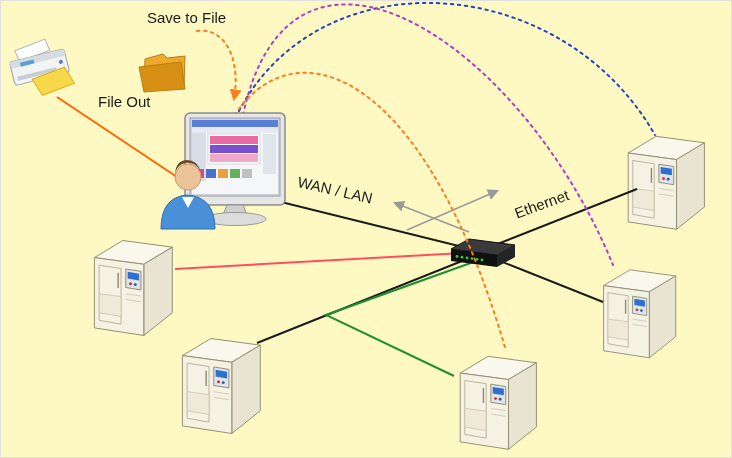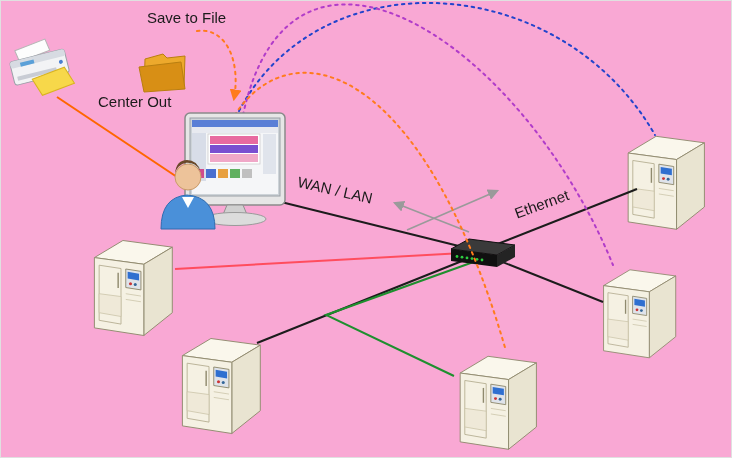--- a/index.html
+++ b/index.html
@@ -1,19 +1,19 @@
 <!DOCTYPE html>
 <html><head>
 <meta charset="utf-8">
 <style>
   html,body{margin:0;padding:0;background:#fff;}
   .canvas{
     position:relative;
     width:732px;height:458px;
-    background:#f9a8d4;
+    background:#fef9c3;
     border:1px solid #e0e0e0;
     box-sizing:border-box;
     font-family:"Liberation Sans", sans-serif;
     overflow:hidden;
   }
   .canvas svg{position:absolute;left:0;top:0;}
   .lbl{
     position:absolute;
     font-size:15px;
     color:#1b1b1b;
@@ -127,17 +127,17 @@
     <g>
       <path d="M174,173 A13 13 0 0 1 199,170 Q196,159 186,159 Q175,159 174,173 Z" fill="#6b4a2a"></path>
       <circle cx="187" cy="176" r="13" fill="#edc39a" stroke="#c89a6a" stroke-width="1"></circle>
       <path d="M174,172 A13 13 0 0 1 199,169 Q197,161 186,161 Q176,161 174,172 Z" fill="#6b4a2a"></path>
       <path d="M160,228 Q160,196 186,194 Q214,196 214,228 Z" fill="#4a90d9" stroke="#2f6cb0" stroke-width="1"></path>
       <path d="M181,196 L187,207 L193,196 Z" fill="#ffffff"></path>
     </g>
   </svg>
 
   <div class="lbl" style="left:146px;top:8px;">Save to File</div>
-  <div class="lbl" style="left:97px;top:92px;">Center Out</div>
+  <div class="lbl" style="left:97px;top:92px;">File Out</div>
   <div class="lbl rot-wan" style="left:299px;top:172px;">WAN / LAN</div>
   <div class="lbl rot-eth" style="left:514px;top:204px;">Ethernet</div>
 
 </div>
 
 </body></html>

